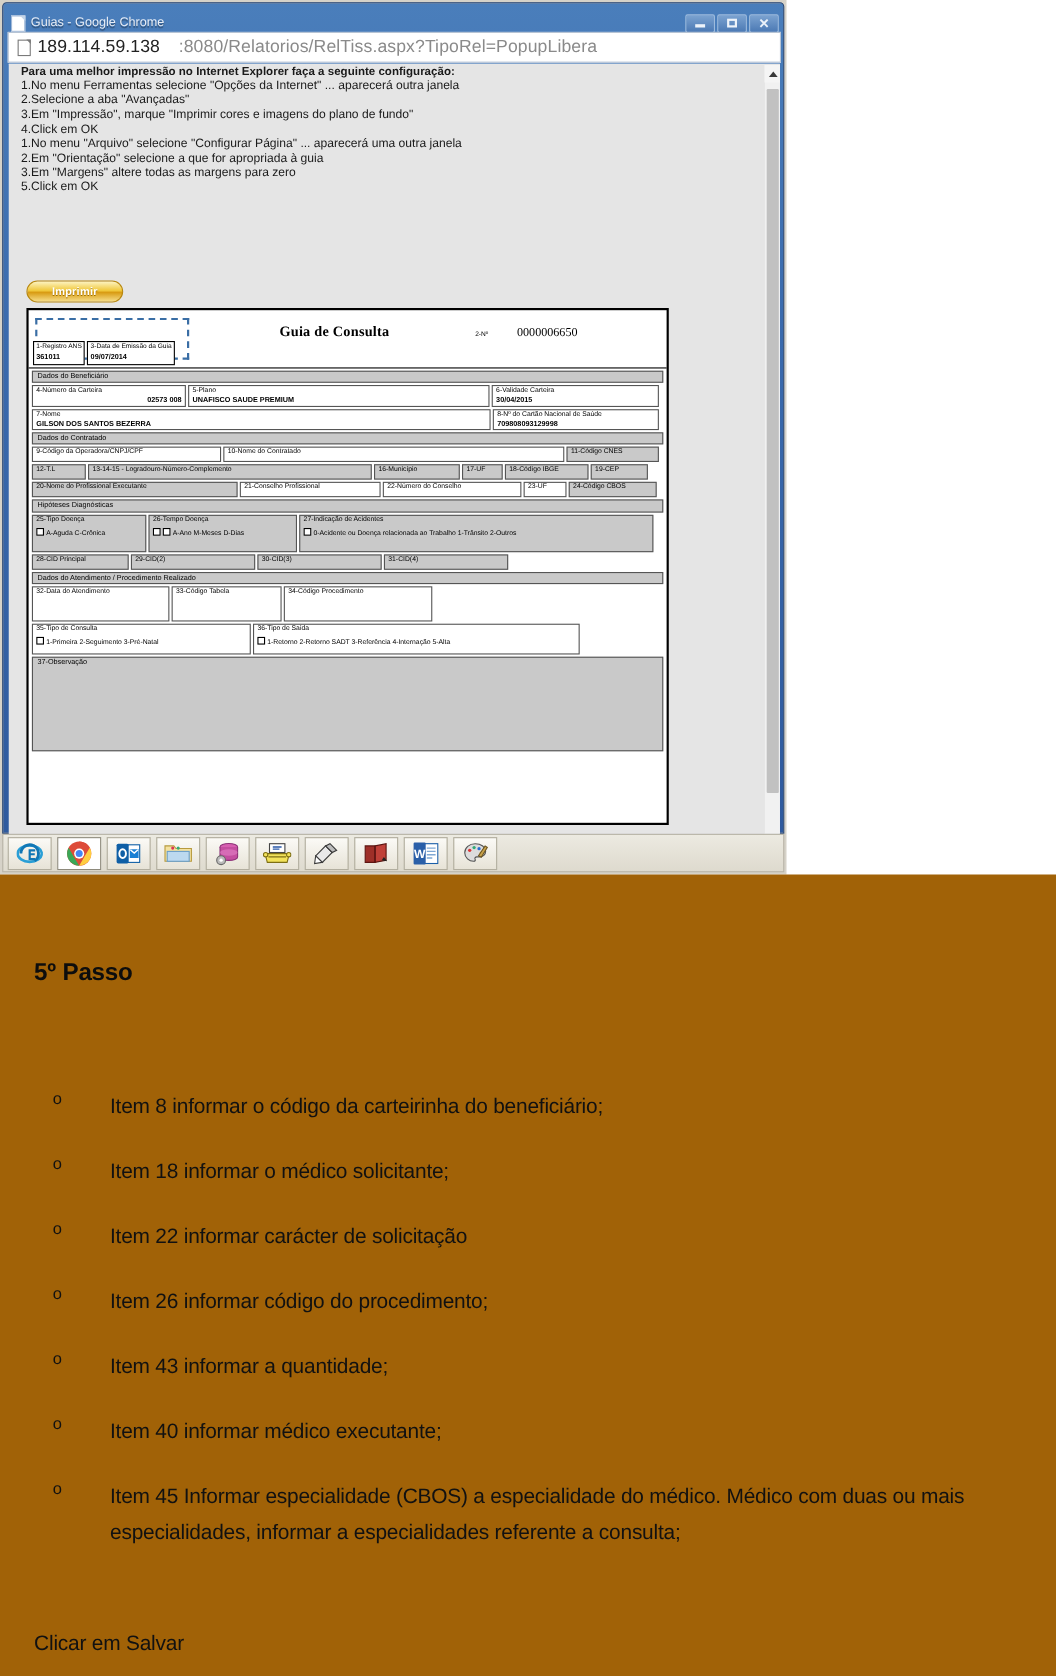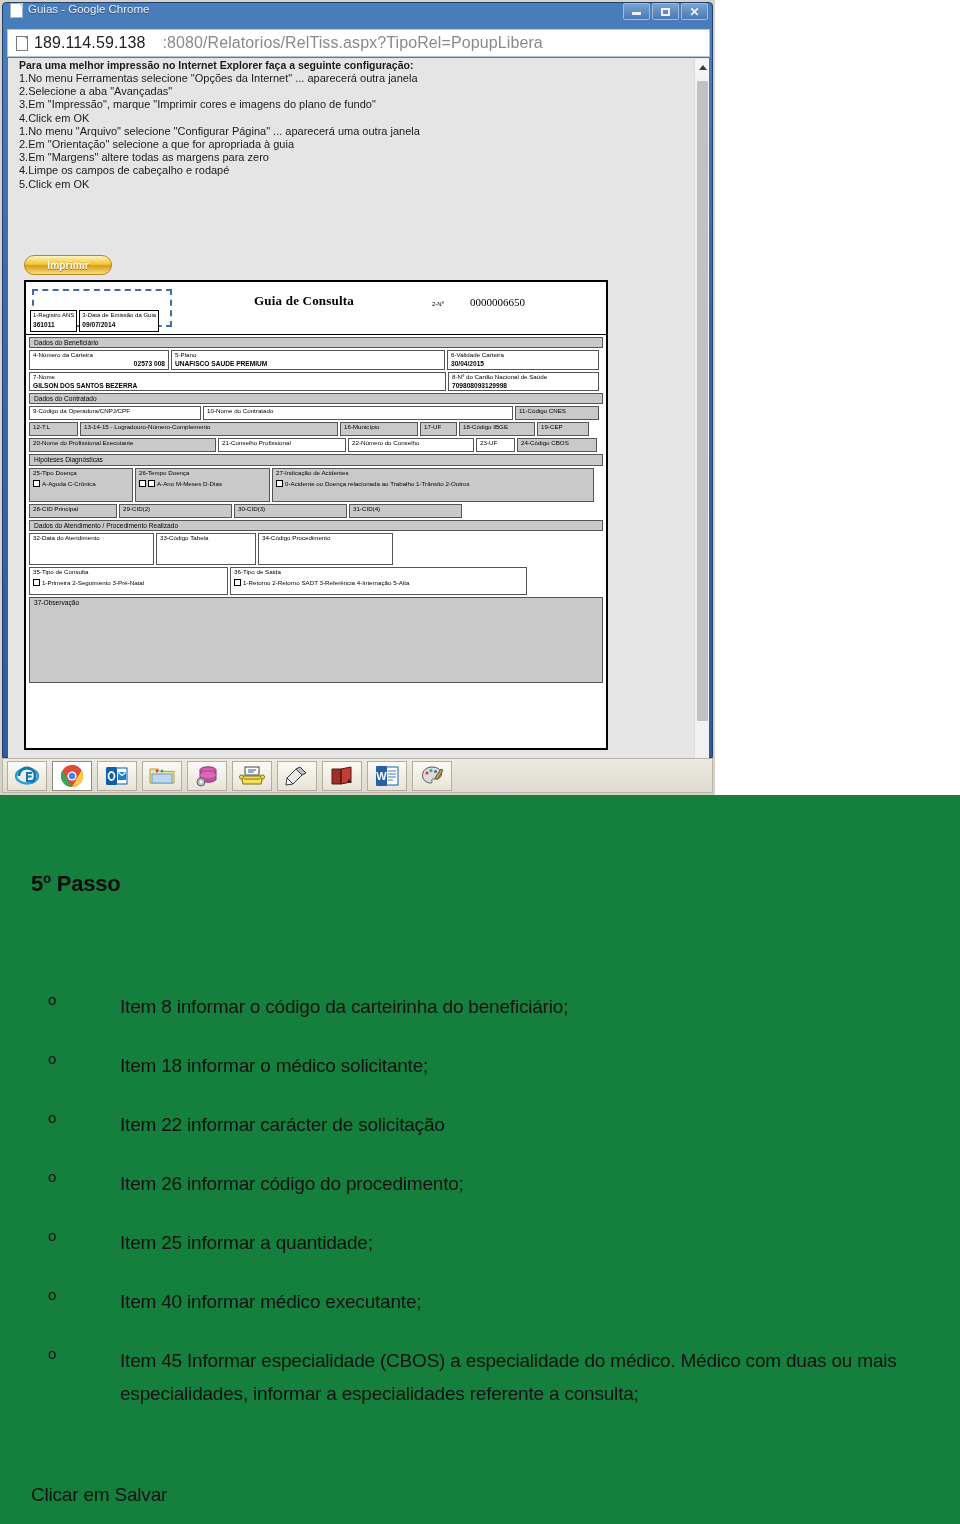--- a/index.html
+++ b/index.html
@@ -26,21 +26,21 @@
     left: 2px; top: 2px;
     width: 711px; height: 756px;
     background: #2f5a9e;
     background: linear-gradient(to bottom,#4a7ebb 0%,#3a6aad 40%,#2f5a9e 100%);
     border: 1px solid #1f3f70;
     border-radius: 4px 4px 0 0;
   }
   .titlebar {
     position: absolute; left: 0; top: 0;
     width: 100%; height: 36px;
-    display: flex; 
+    display: flex; align-items: center;
   }
   .tb-favicon {
     width: 13px; height: 15px; margin-left: 7px; margin-right: 5px;
     background: #ffffff;
     border: 1px solid #9fb8d8;
     position: relative;
   }
   .tb-favicon:after{
     content:""; position:absolute; right:-1px; top:-1px;
     border-width:0 5px 5px 0; border-style:solid;
@@ -202,42 +202,42 @@
     display:flex;align-items:center;justify-content:center;
     flex:none;
   }
   .tsk.active { border:1px solid #8e8a7c; background:#ffffff; }
   .tsk svg { display:block; }
 
   
   .doc {
     position: absolute;
     left: 0; top: 795px; width: 960px; height: 729px;
-    background:#15803d;
+    background:#a16207;
   }
   .doc .h1 {
     position:absolute; left:31px; top: 76px;
     font-size: 22px; font-weight: bold; color:#0d0d0d;
     font-stretch: condensed; letter-spacing:-.2px;
   }
   .doc .lead {
     position:absolute; left:31px; top: 130px; right: 20px;
     font-size: 19.5px; font-weight: bold; color:#0d0d0d;
     letter-spacing:-.25px; white-space:nowrap;
   }
   .doc ul { list-style:none; margin:0; padding:0; }
   .doc li {
     position:absolute; left: 48px; right: 12px;
     font-size: 19px; color:#111; letter-spacing:-.2px;
   }
   .doc li .bullet {
     position:absolute; left:0; top:1px;
     font-size: 15px; color:#111;
   }
-  .doc li .txt { display:block; margin-left: 72px; line-height: 1.75; }
+  .doc li .txt { display:block; margin-left: 52px; line-height: 1.75; }
   .doc .tail {
     position:absolute; left:31px; top: 689px;
     font-size: 19px; color:#111; letter-spacing:-.2px;
   }
 </style>
 </head>
 <body>
 
 <div class="shot">
 
@@ -272,21 +272,20 @@
           <div>
               <div class="ln">1.No menu Ferramentas selecione "Opções da Internet" ... aparecerá outra janela</div>
               <div class="ln">2.Selecione a aba "Avançadas"</div>
               <div class="ln">3.Em "Impressão", marque "Imprimir cores e imagens do plano de fundo"</div>
               <div class="ln">4.Click em OK</div>
             </div>
           <div>
               <div class="ln">1.No menu "Arquivo" selecione "Configurar Página" ... aparecerá uma outra janela</div>
               <div class="ln">2.Em "Orientação" selecione a que for apropriada à guia</div>
               <div class="ln">3.Em "Margens" altere todas as margens para zero</div>
-              <div class="ln">4.Limpe os campos de cabeçalho e rodapé</div>
               <div class="ln">5.Click em OK</div>
             </div>
         </div>
 
         <div class="imprimir">Imprimir</div>
 
         <div class="guia">
           <div class="g-head">
             <div class="g-logobox"></div>
             <div class="g-title">Guia de Consulta</div>
@@ -568,21 +567,21 @@
       <li style="top: 313px;">
         <span class="bullet">o</span>
         <span class="txt">Item 22 informar carácter de solicitação</span>
       </li>
       <li style="top: 372px;">
         <span class="bullet">o</span>
         <span class="txt">Item 26 informar código do procedimento;</span>
       </li>
       <li style="top: 431px;">
         <span class="bullet">o</span>
-        <span class="txt">Item 25 informar a quantidade;</span>
+        <span class="txt">Item 43 informar a quantidade;</span>
       </li>
       <li style="top: 490px;">
         <span class="bullet">o</span>
         <span class="txt">Item 40 informar médico executante;</span>
       </li>
       <li style="top: 549px;">
         <span class="bullet">o</span>
         <span class="txt">Item 45 Informar especialidade (CBOS) a especialidade do médico. Médico com duas ou mais especialidades, informar a especialidades referente a consulta;</span>
       </li>
     </ul>

